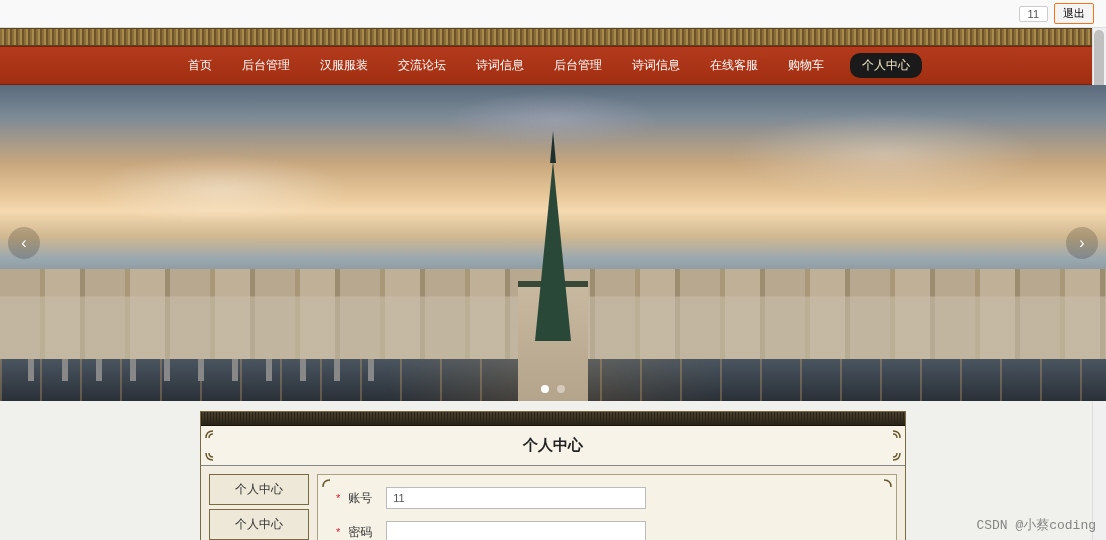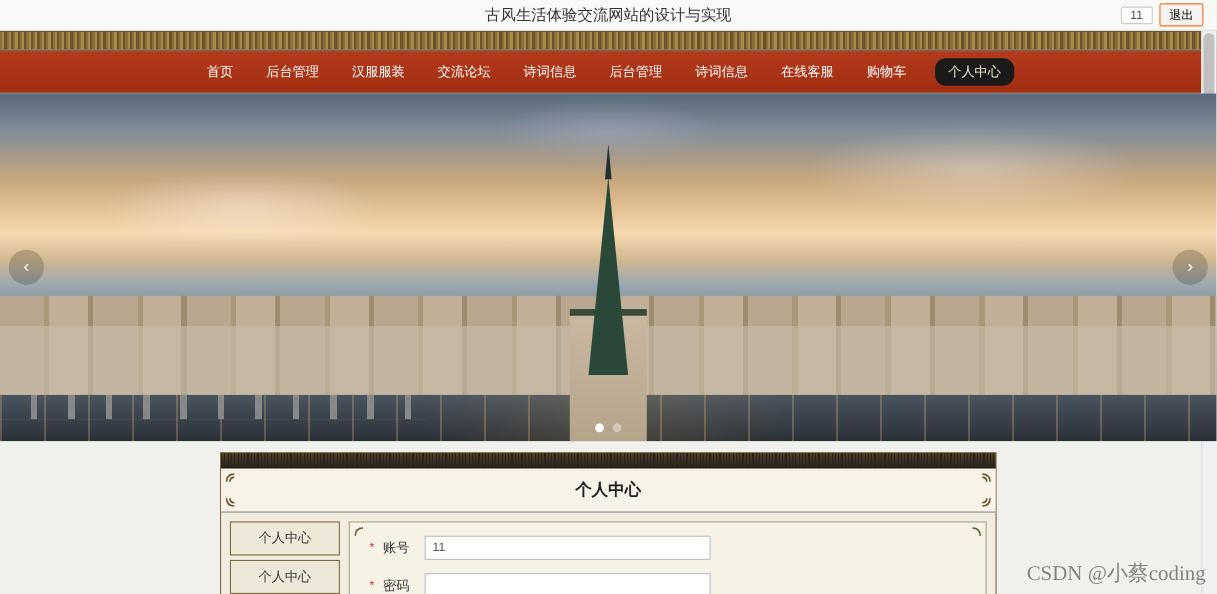--- a/index.html
+++ b/index.html
@@ -142,30 +142,29 @@
       font-size: 12px;
       margin-bottom: 4px;
       cursor: pointer;
       color:#333;
     }
     .form-area { flex:1; border:1px solid #aaa083; padding: 12px 18px; background:#f6f2e6; position:relative;}
     .form-row { display:flex; align-items:center; gap:8px; margin-bottom:12px; }
     .req { color:#d23; font-size:11px; }
     .flab { font-size:12px; color:#333; width:30px; }
     .finput { flex:0 0 260px; height:22px; border:1px solid #bbb; background:#fff; padding:2px 6px; font-size:11px; color:#555;}
-    .watermark { position:absolute; right:10px; bottom:6px; font-size:19px; color:rgba(40,40,40,0.55); font-family:Liberation Serif, serif; z-index:20;}
+    .watermark { position:absolute; right:10px; bottom:6px; font-size:13px; color:rgba(40,40,40,0.55); font-family:Liberation Mono, monospace; z-index:20;}
     .scrollbar { position:absolute; right:0; top:28px; bottom:0; width:14px; background:#f0f0f0; border-left:1px solid #ddd;}
     .scroll-thumb { position:absolute; right:2px; top:2px; width:10px; height:80px; background:#c0c0c0; border-radius:5px;}
   </style>
 </head>
 <body>
 
 <div class="topbar">
   <div></div>
-  <div class="top-center">古风生活体验交流网站的设计与实现</div>
   <div class="top-right">
     <span class="userid-box">11</span>
     <button class="logout-btn">退出</button>
   </div>
 </div>
 
 <div class="scrollbar">
   <div class="scroll-thumb"></div>
 </div>
 

